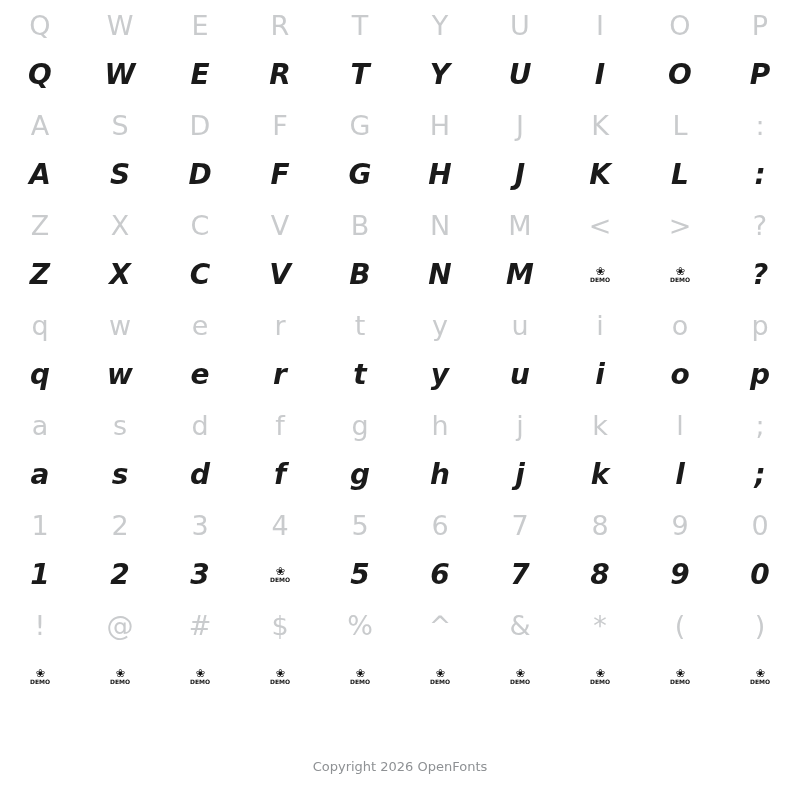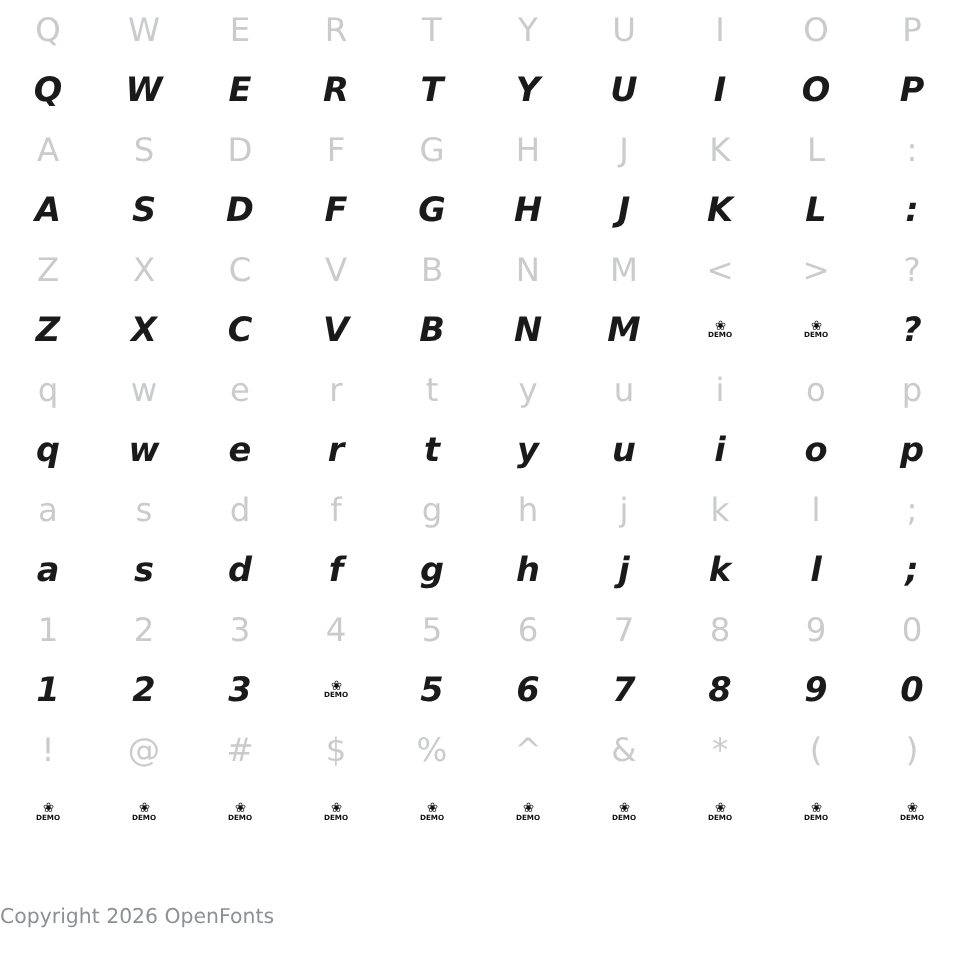--- a/index.html
+++ b/index.html
@@ -86,22 +86,23 @@
 
   .demo-row .demo {
     transform: translateY(2px);
   }
 
   .footer {
     position: absolute;
     left: 0;
     bottom: 26px;
     width: 800px;
+    text-align: center;
     color: #8e9194;
-    font-size: 17px;
+    font-size: 13px;
     font-family: "DejaVu Sans", sans-serif;
   }
 </style>
 </head>
 <body>
 
 <div id="sheet">
   <div class="grid">
       <div class="cell light">Q</div>
       <div class="cell light">W</div>

